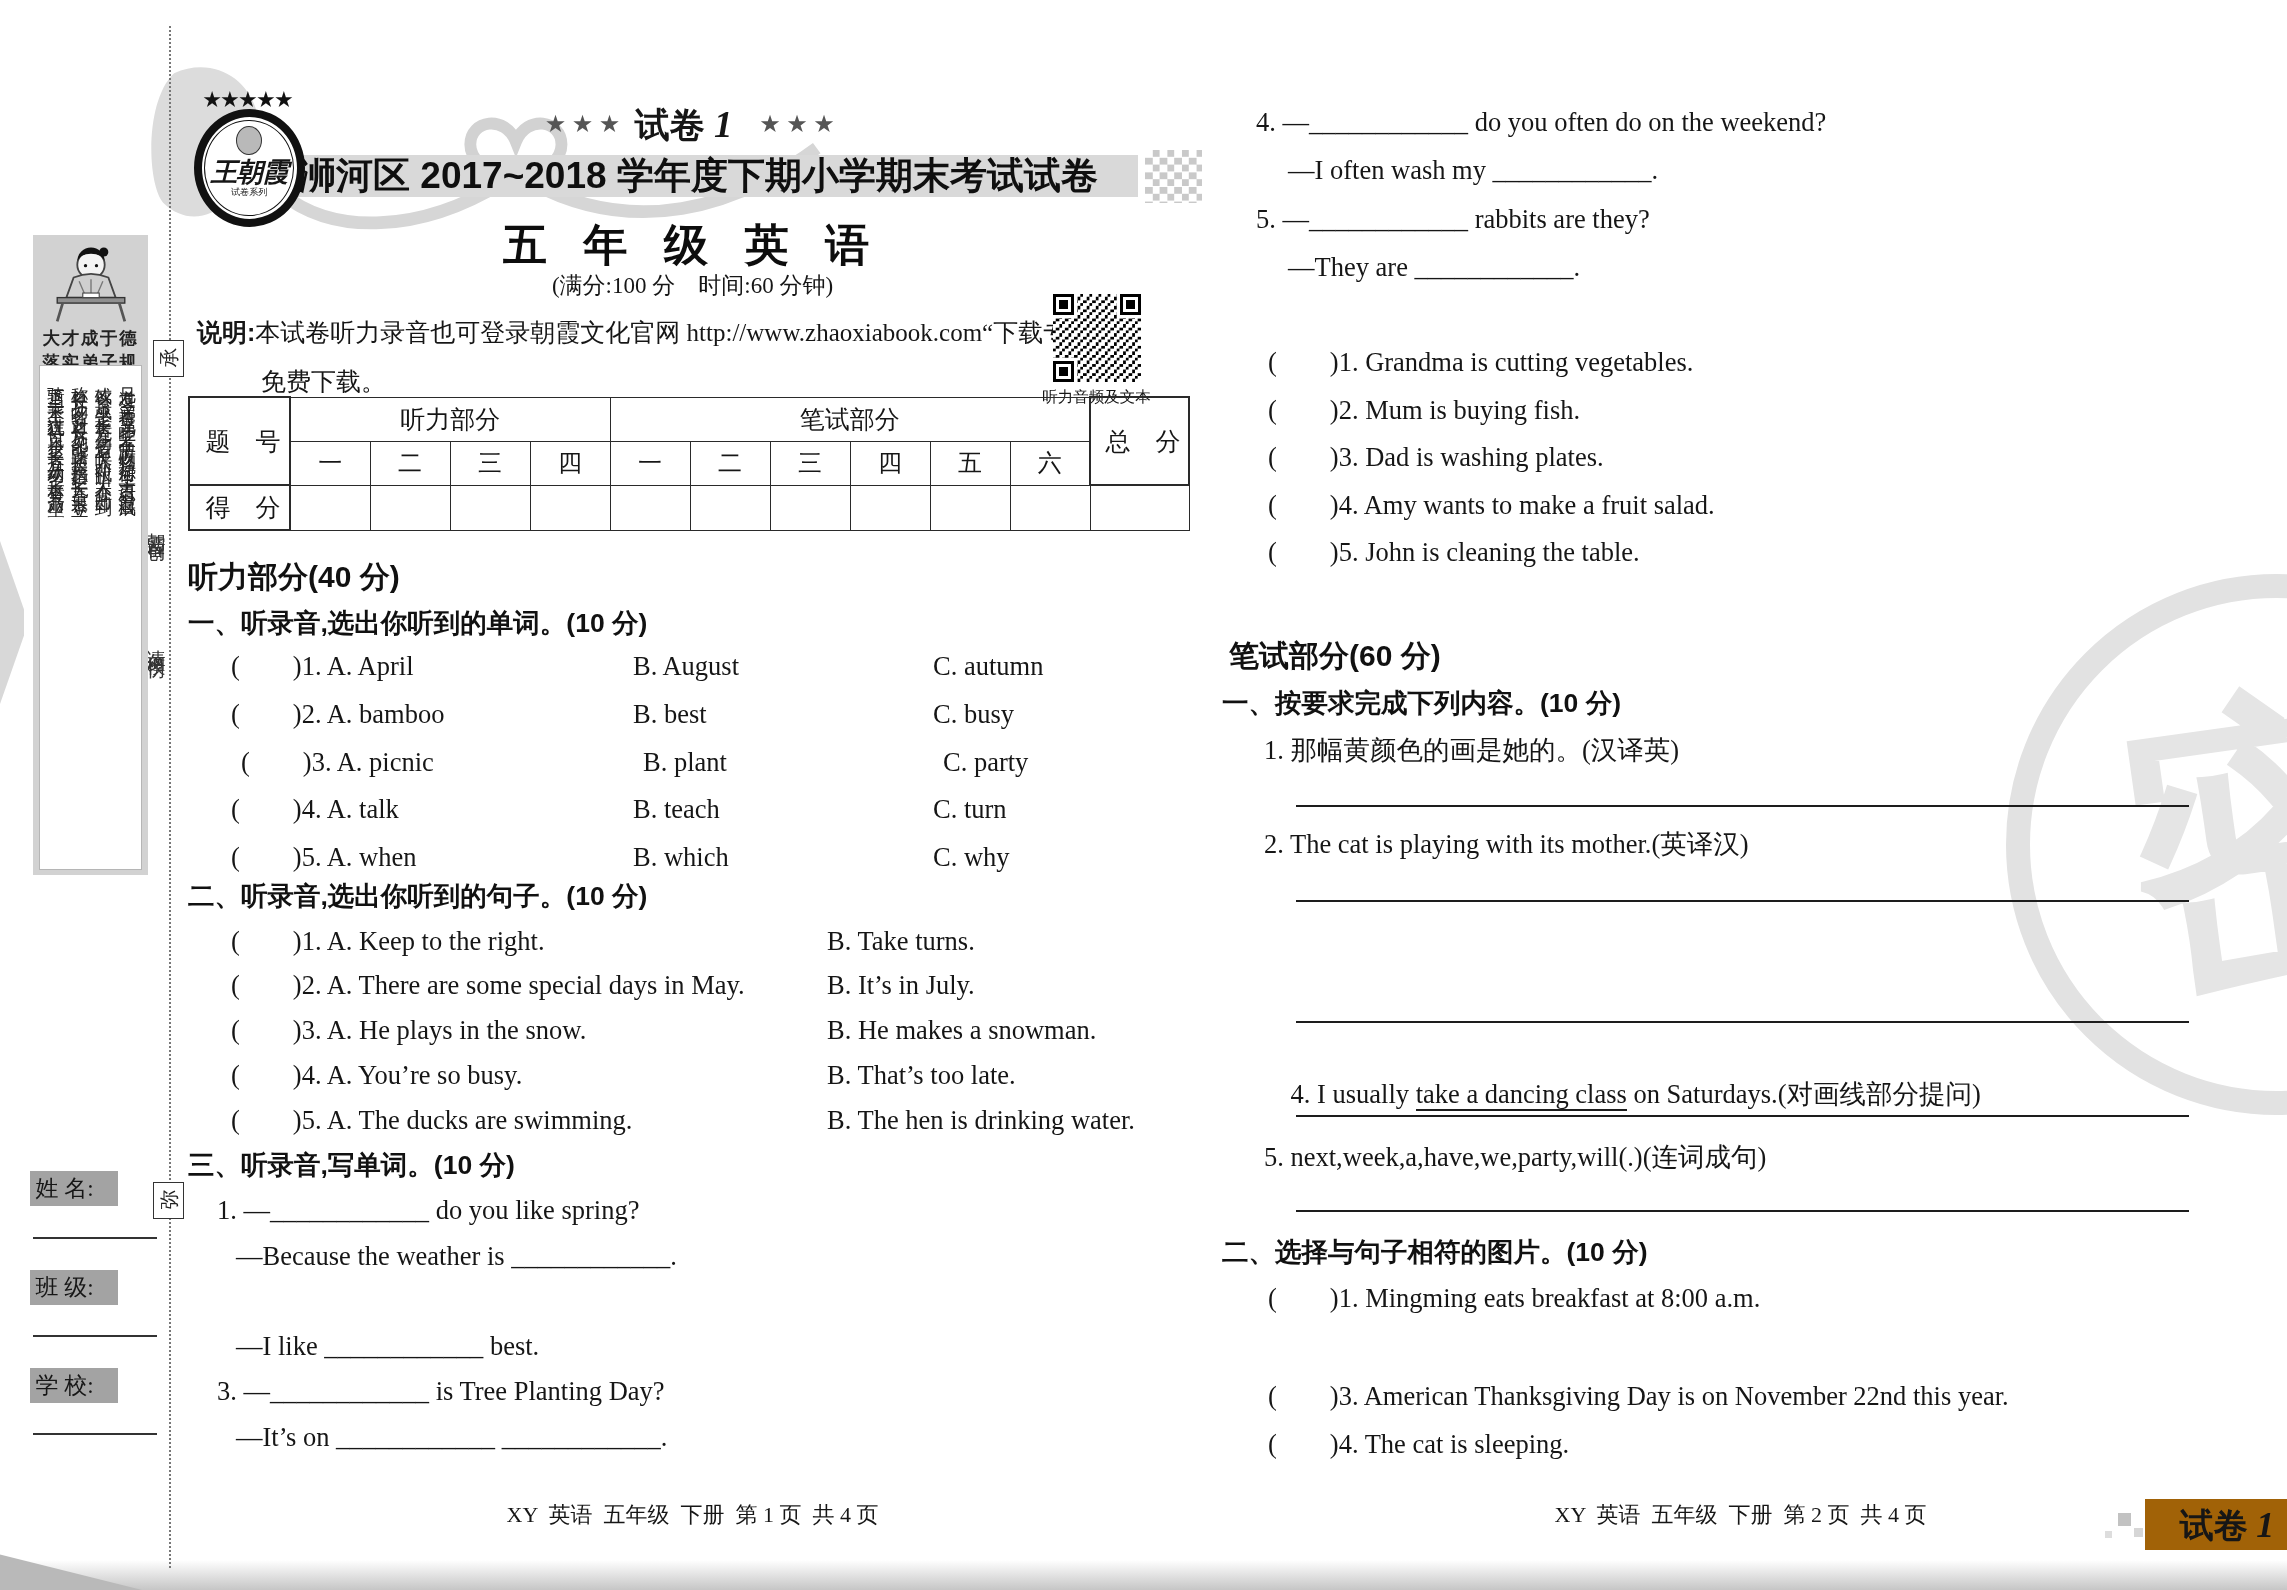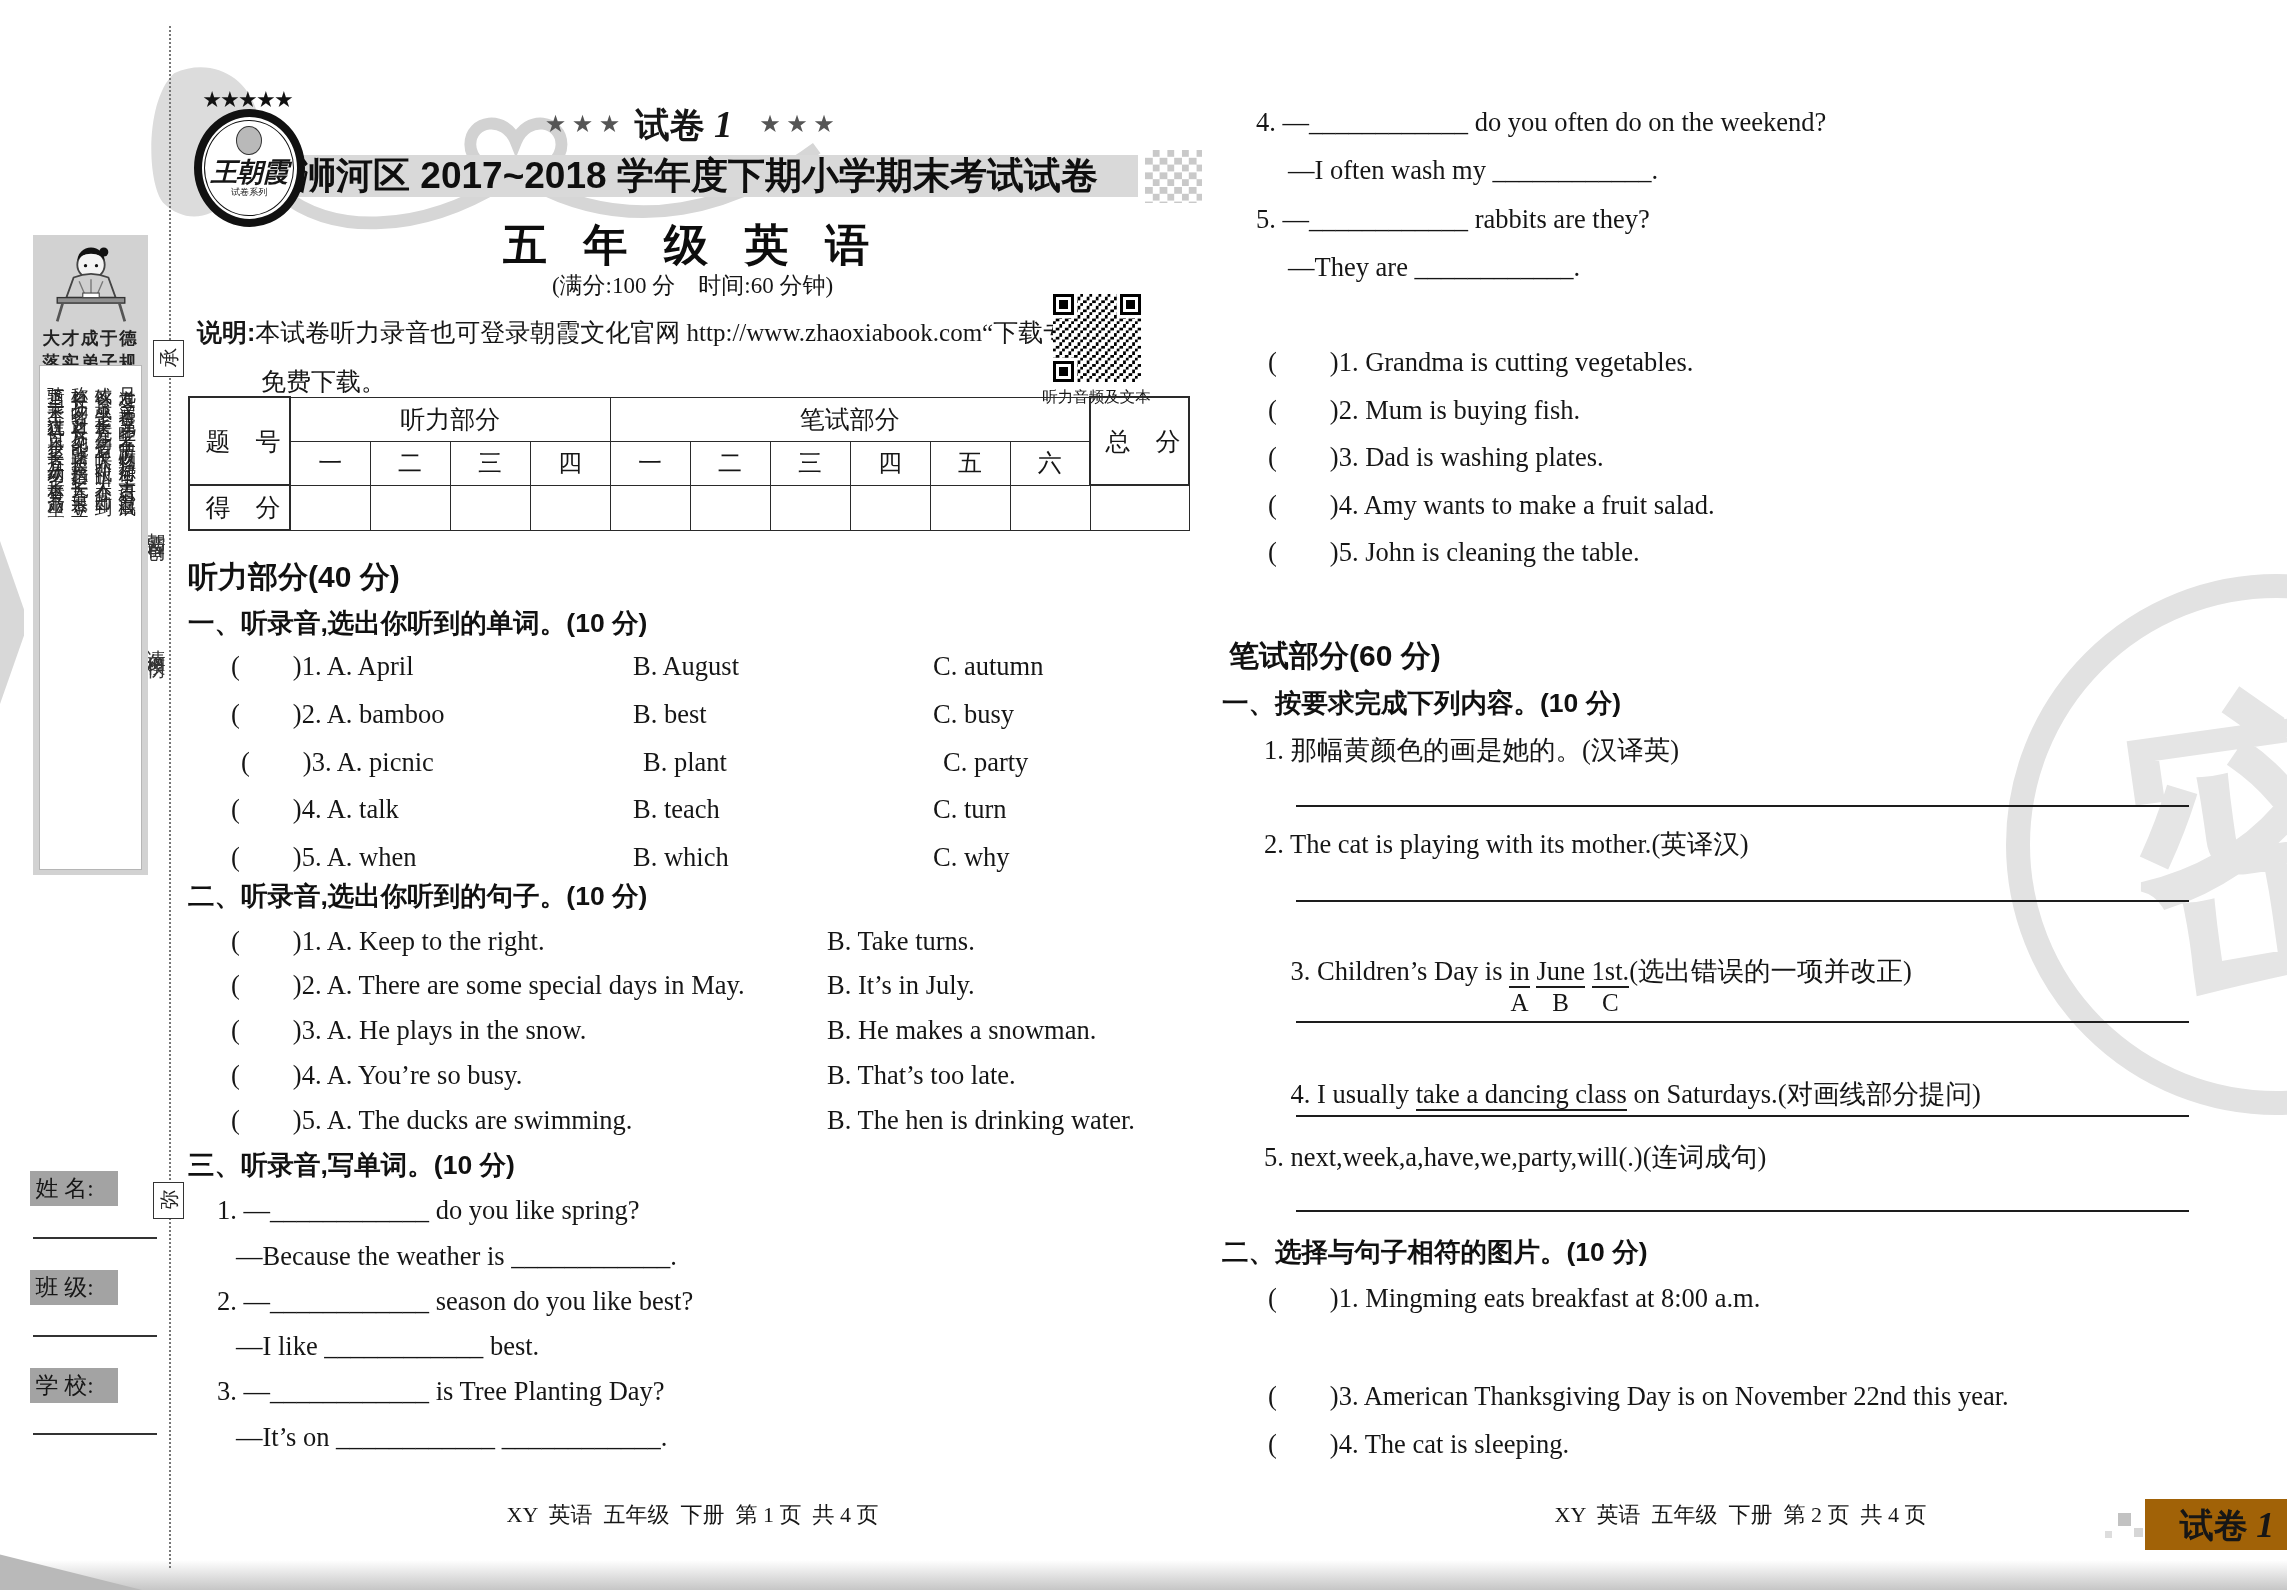--- a/index.html
+++ b/index.html
@@ -295,21 +295,20 @@
   <div class="hd" style="left:188px;top:878px">二、听录音,选出你听到的句子。(10 分)</div>
   <div class="ln" style="left:231px;top:926px;width:959px"><span>(　　)1. A. Keep to the right.</span><span class="opt-b" style="left:596px">B. Take turns.</span></div>
   <div class="ln" style="left:231px;top:970px;width:959px"><span>(　　)2. A. There are some special days in May.</span><span class="opt-b" style="left:596px">B. It’s in July.</span></div>
   <div class="ln" style="left:231px;top:1015px;width:959px"><span>(　　)3. A. He plays in the snow.</span><span class="opt-b" style="left:596px">B. He makes a snowman.</span></div>
   <div class="ln" style="left:231px;top:1060px;width:959px"><span>(　　)4. A. You’re so busy.</span><span class="opt-b" style="left:596px">B. That’s too late.</span></div>
   <div class="ln" style="left:231px;top:1105px;width:959px"><span>(　　)5. A. The ducks are swimming.</span><span class="opt-b" style="left:596px">B. The hen is drinking water.</span></div>
 
   <div class="hd" style="left:188px;top:1147px">三、听录音,写单词。(10 分)</div>
   <div class="ln" style="left:217px;top:1195px">1. —____________ do you like spring?</div>
   <div class="ln" style="left:236px;top:1241px">—Because the weather is ____________.</div>
-  <div class="ln" style="left:217px;top:1286px">2. —____________ season do you like best?</div>
   <div class="ln" style="left:236px;top:1331px">—I like ____________ best.</div>
   <div class="ln" style="left:217px;top:1376px">3. —____________ is Tree Planting Day?</div>
   <div class="ln" style="left:236px;top:1422px">—It’s on ____________ ____________.</div>
 
   <div class="footer" style="left:188px;top:1500px;width:1009px">XY  英语  五年级  下册  第 1 页  共 4 页</div>
 
   <div class="ln" style="left:1256px;top:107px">4. —____________ do you often do on the weekend?</div>
   <div class="ln" style="left:1288px;top:155px">—I often wash my ____________.</div>
   <div class="ln" style="left:1256px;top:204px">5. —____________ rabbits are they?</div>
   <div class="ln" style="left:1288px;top:252px">—They are ____________.</div>
@@ -321,23 +320,20 @@
   <div class="ln" style="left:1268px;top:537px">(　　)5. John is cleaning the table.</div>
 
   <div class="sect-title" style="left:1229px;top:636px;width:1023px">笔试部分(60 分)</div>
 
   <div class="hd" style="left:1222px;top:685px">一、按要求完成下列内容。(10 分)</div>
   <div class="ln" style="left:1264px;top:735px">1. 那幅黄颜色的画是她的。(汉译英)</div>
   <div class="ansline" style="left:1296px;top:778px;width:893px"></div>
   <div class="ln" style="left:1264px;top:829px">2. The cat is playing with its mother.(英译汉)</div>
   <div class="ansline" style="left:1296px;top:873px;width:893px"></div>
 
-  <div class="ln" style="left:1264px;top:924px">
-    <span>3. Children’s Day is </span><span class="optwrap"><span class="u">in</span><span class="optlbl">A</span></span><span> </span><span class="optwrap"><span class="u">June</span><span class="optlbl">B</span></span><span> </span><span class="optwrap"><span class="u">1st.</span><span class="optlbl">C</span></span><span>(选出错误的一项并改正)</span>
-  </div>
   <div class="ansline" style="left:1296px;top:994px;width:893px"></div>
 
   <div class="ln" style="left:1264px;top:1047px">
     <span>4. I usually </span><span class="u">take a dancing class</span><span> on Saturdays.(对画线部分提问)</span>
   </div>
   <div class="ansline" style="left:1296px;top:1088px;width:893px"></div>
   <div class="ln" style="left:1264px;top:1142px">5. next,week,a,have,we,party,will(.)(连词成句)</div>
   <div class="ansline" style="left:1296px;top:1183px;width:893px"></div>
 
   <div class="hd" style="left:1222px;top:1234px">二、选择与句子相符的图片。(10 分)</div>

